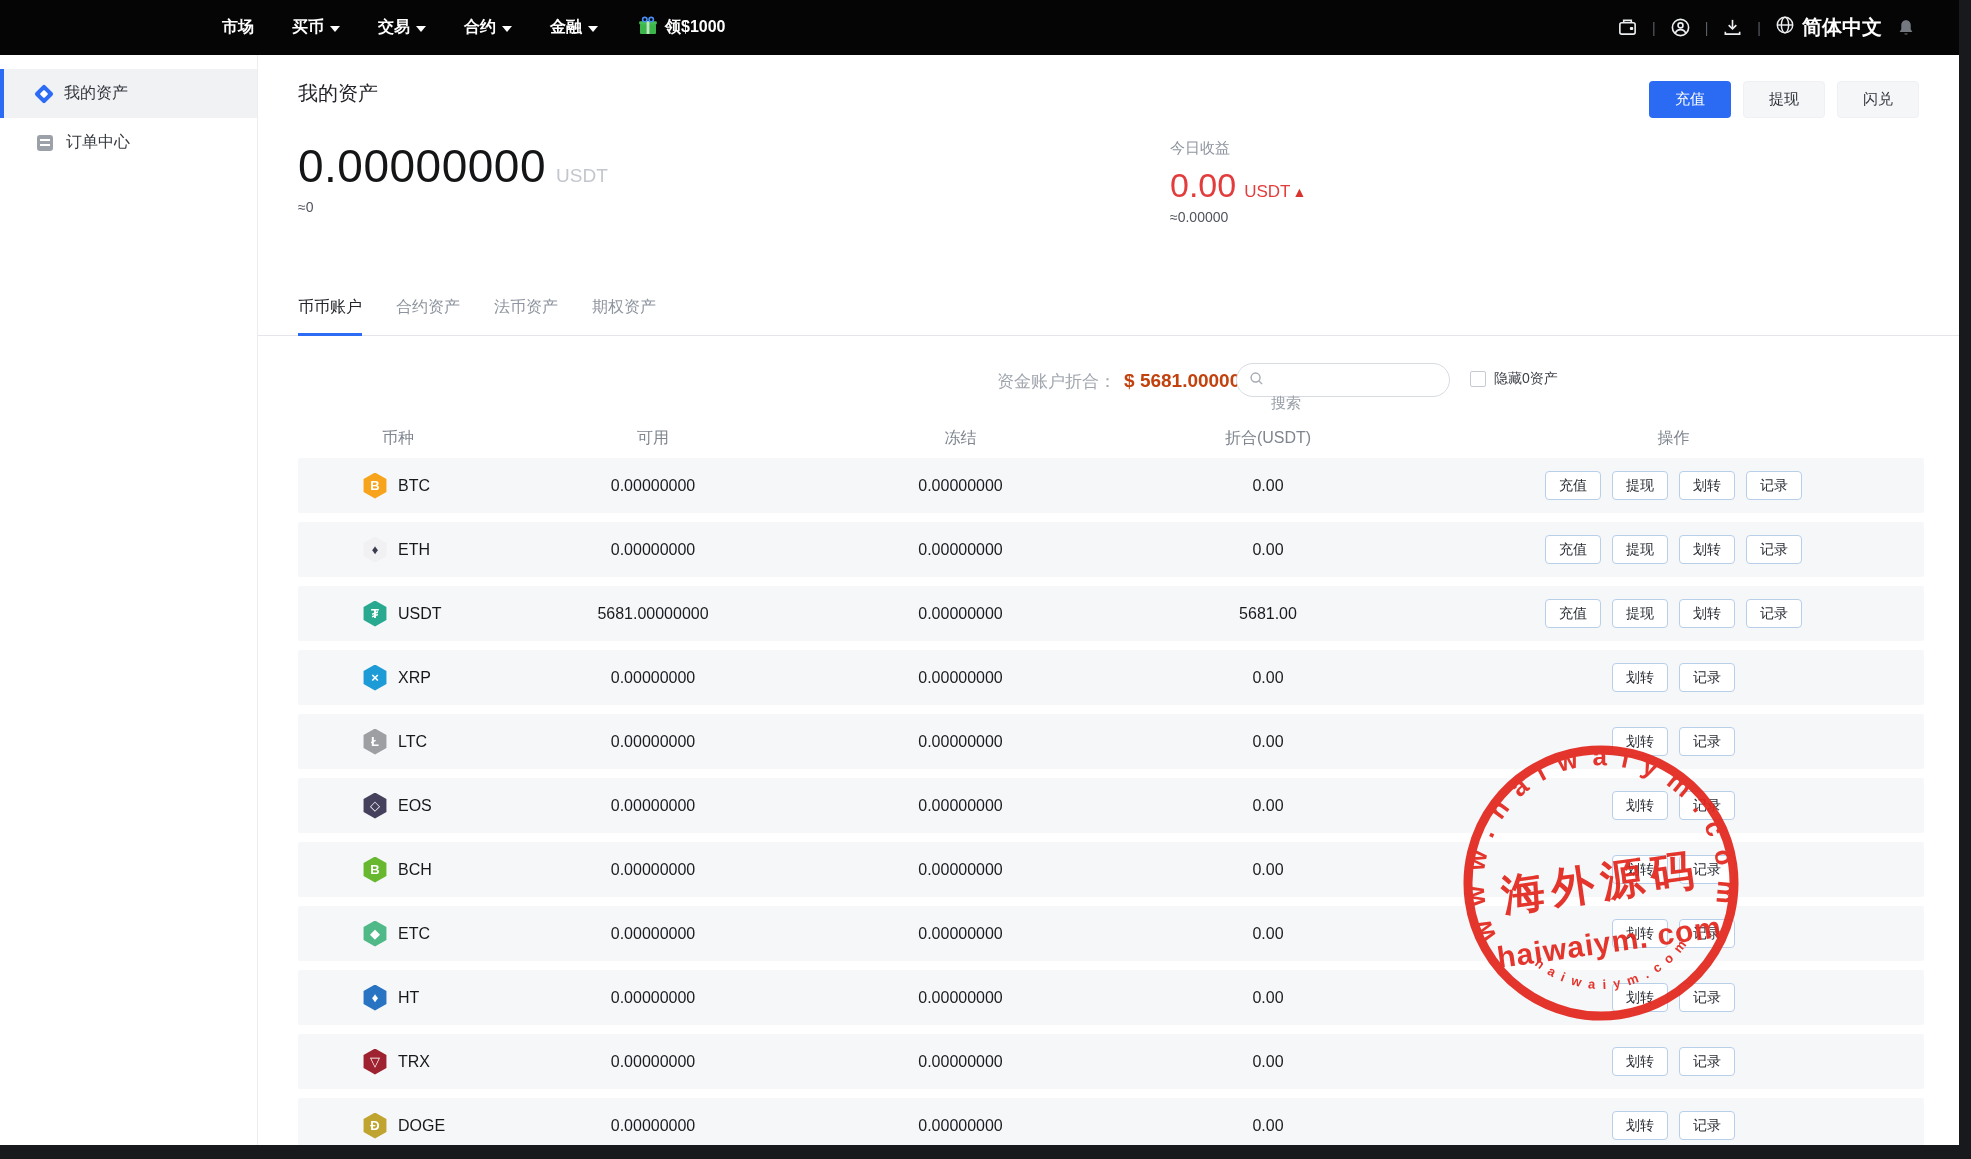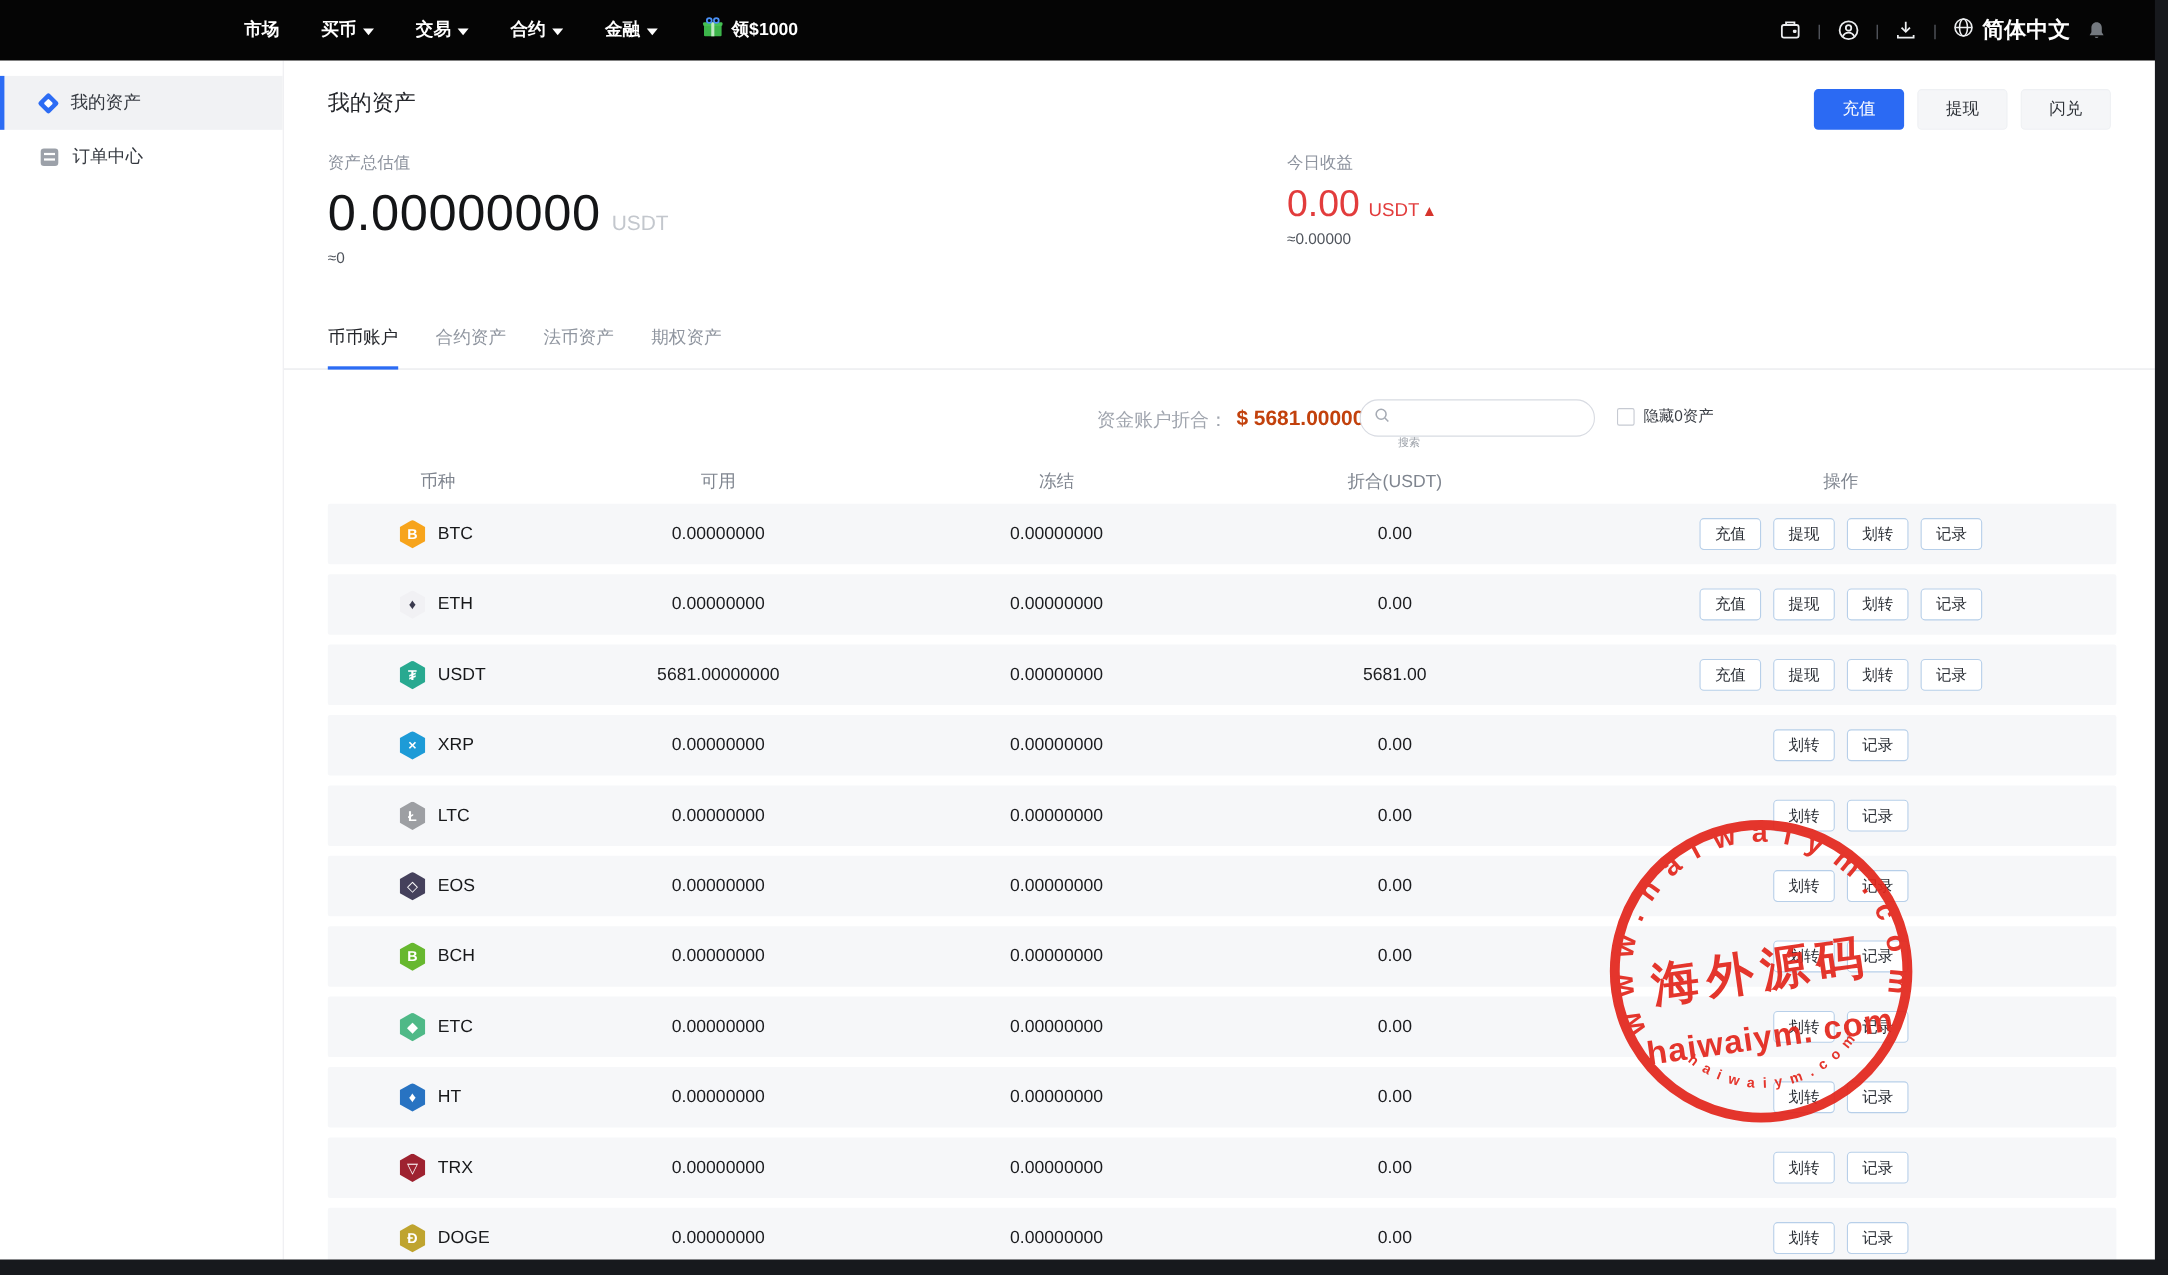--- a/index.html
+++ b/index.html
@@ -48,21 +48,21 @@
   .today .approx { margin-top:4px; }
 
   .tabs { margin-top:30px; margin-left:-40px; padding-left:40px; margin-right:12px; border-bottom:1px solid #e4e6ea; display:flex; gap:34px; }
   .tab { padding-bottom:15px; font-size:16px; color:#8f959f; cursor:pointer; border-bottom:3px solid transparent; margin-bottom:-1px; }
   .tab.active { color:#23252a; border-bottom:3px solid #2c6cf4; }
 
   .account-row { position:relative; margin-top:26px; height:38px; display:flex; align-items:center;justify-content:center; }
   .acc-label { font-size:17px; color:#a0a5ae; }
   .acc-value { font-size:19px; font-weight:600; color:#c2410c; margin-left:8px; }
   .search-box { position:absolute; left:938px; top:1px; width:214px; height:34px; border:1px solid #d8dbe2; border-radius:17px; background:#fff; display:flex; align-items:center; padding:0 12px; gap:7px; }
-  .search-box input { border:none; outline:none; flex:1; font-size:10px; color:#34383f; background:transparent; font-family:Liberation Sans, sans-serif;margin-top:44px; }
+  .search-box input { border:none; outline:none; flex:1; font-size:15px; color:#34383f; background:transparent; font-family:Liberation Sans, sans-serif;margin-top:44px; }
   .search-box input::placeholder { color:#9ba0a8; }
   .hide-zero { position:absolute; left:1172px; top:8px; display:flex; align-items:center; gap:8px; cursor:pointer; }
   .checkbox { width:16px; height:16px; border:1px solid #c6cad2; border-radius:2px; background:#fff; }
   .hide-zero span.lbl { font-size:14px; color:#3a3e45; }
 
   .asset-table { width:1626px; margin-top:18px; }
   .t-grid { display:grid; grid-template-columns:200px 310px 305px 310px 1fr; align-items:center; }
   .t-head { height:40px; color:#7f858f; font-size:16px; }
   .t-head > div { text-align:center; }
   .t-row { height:55px; background:#f6f7f9; border-radius:2px; margin-bottom:9px; }
@@ -178,21 +178,20 @@
   <div class="page-title">我的资产</div>
 
   <div class="top-actions">
     <button class="btn-top btn-primary">充值</button>
     <button class="btn-top btn-plain">提现</button>
     <button class="btn-top btn-plain">闪兑</button>
   </div>
 
   <div class="summary">
     <div>
-      <div class="sum-label">资产总估值</div>
       <div class="value-row">
         <span class="big-num">0.00000000</span>
         <span class="big-unit">USDT</span>
       </div>
       <div class="approx">≈0</div>
     </div>
     <div class="today">
       <div class="sum-label">今日收益</div>
       <div class="value-row">
         <span class="today-num">0.00</span>

